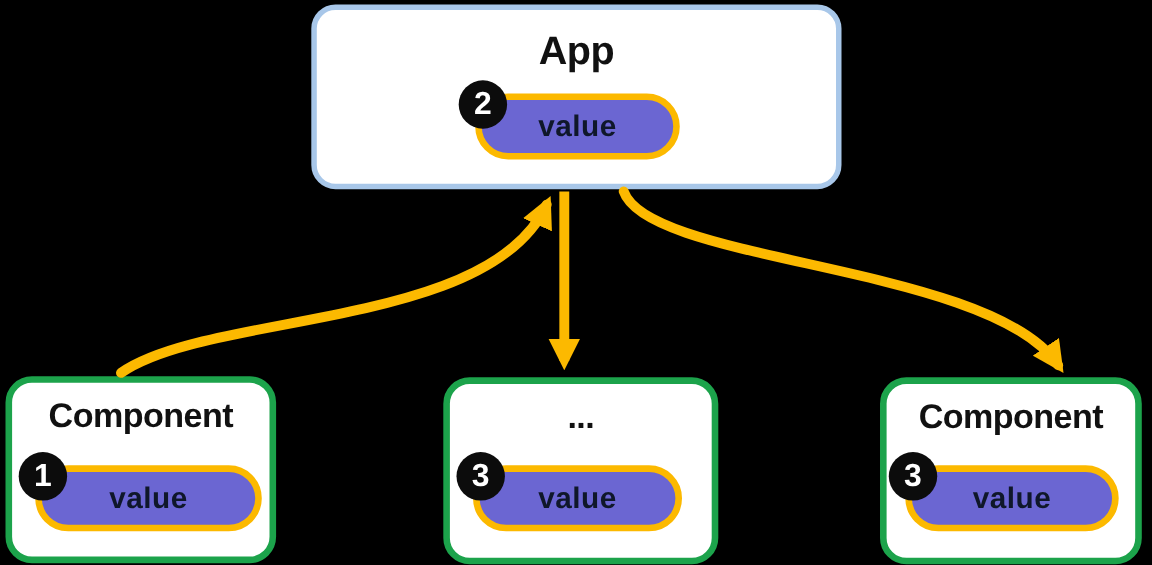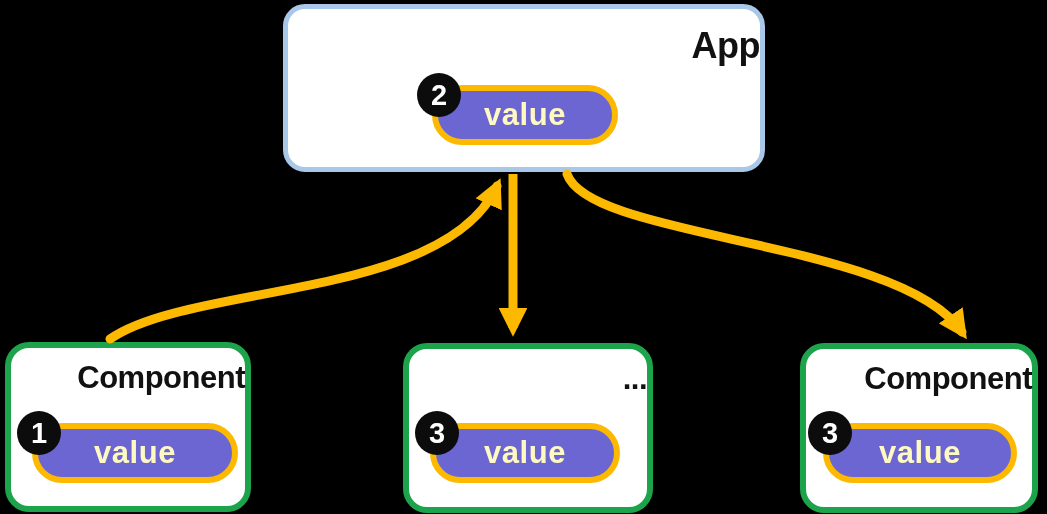--- a/index.html
+++ b/index.html
@@ -20,38 +20,38 @@
   }
   #comp-mid-card{
     left:403px;top:343px;width:250px;height:170px;
     border:6px solid #1ca34b;border-radius:24px;
   }
   #comp-right-card{
     left:800px;top:343px;width:238px;height:170px;
     border:6px solid #1ca34b;border-radius:24px;
   }
   .card-title{
-    position:absolute;left:0;right:0;text-align:right;
+    position:absolute;left:0;right:0;text-align:center;
     font-weight:700;color:#111;letter-spacing:-0.5px;
   }
   #app-card .card-title{top:16px;font-size:36px;}
   #comp-left-card .card-title,#comp-mid-card .card-title,#comp-right-card .card-title{
     top:12px;font-size:31px;
   }
   .pill{
     position:absolute;box-sizing:border-box;height:60px;
     background:#6b66d2;border:6px solid #fcb900;border-radius:999px;
     display:flex;align-items:center;justify-content:center;
   }
   #app-card .pill{left:144px;top:76px;width:186px;}
   #comp-left-card .pill{left:21px;top:75px;width:206px;}
   #comp-mid-card .pill{left:21px;top:74px;width:190px;}
   #comp-right-card .pill{left:17px;top:74px;width:194px;}
   .pill-label{
-    font-weight:700;font-size:31px;color:#fef9c3;letter-spacing:0.5px;
+    font-weight:700;font-size:27px;color:#0f172a;letter-spacing:0.5px;
   }
   .badge{
     position:absolute;left:-21px;top:-18px;width:44px;height:44px;
     background:#0c0c0c;border-radius:50%;
     display:flex;align-items:center;justify-content:center;
     font-weight:700;font-size:29px;color:#fff;
   }
   #arrow-layer{position:absolute;left:0;top:0;width:1047px;height:514px;pointer-events:none;}
 </style>
 </head>

